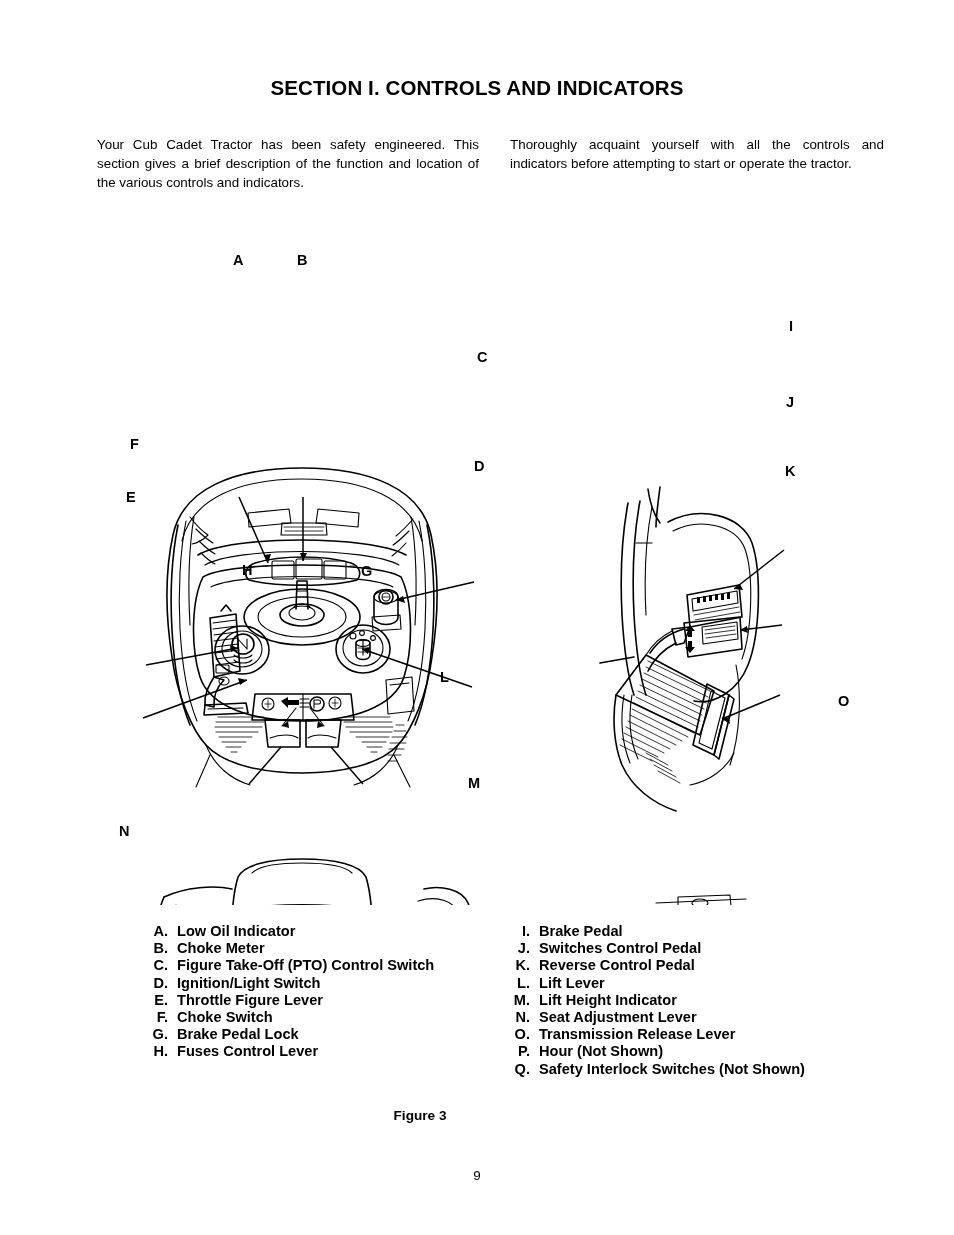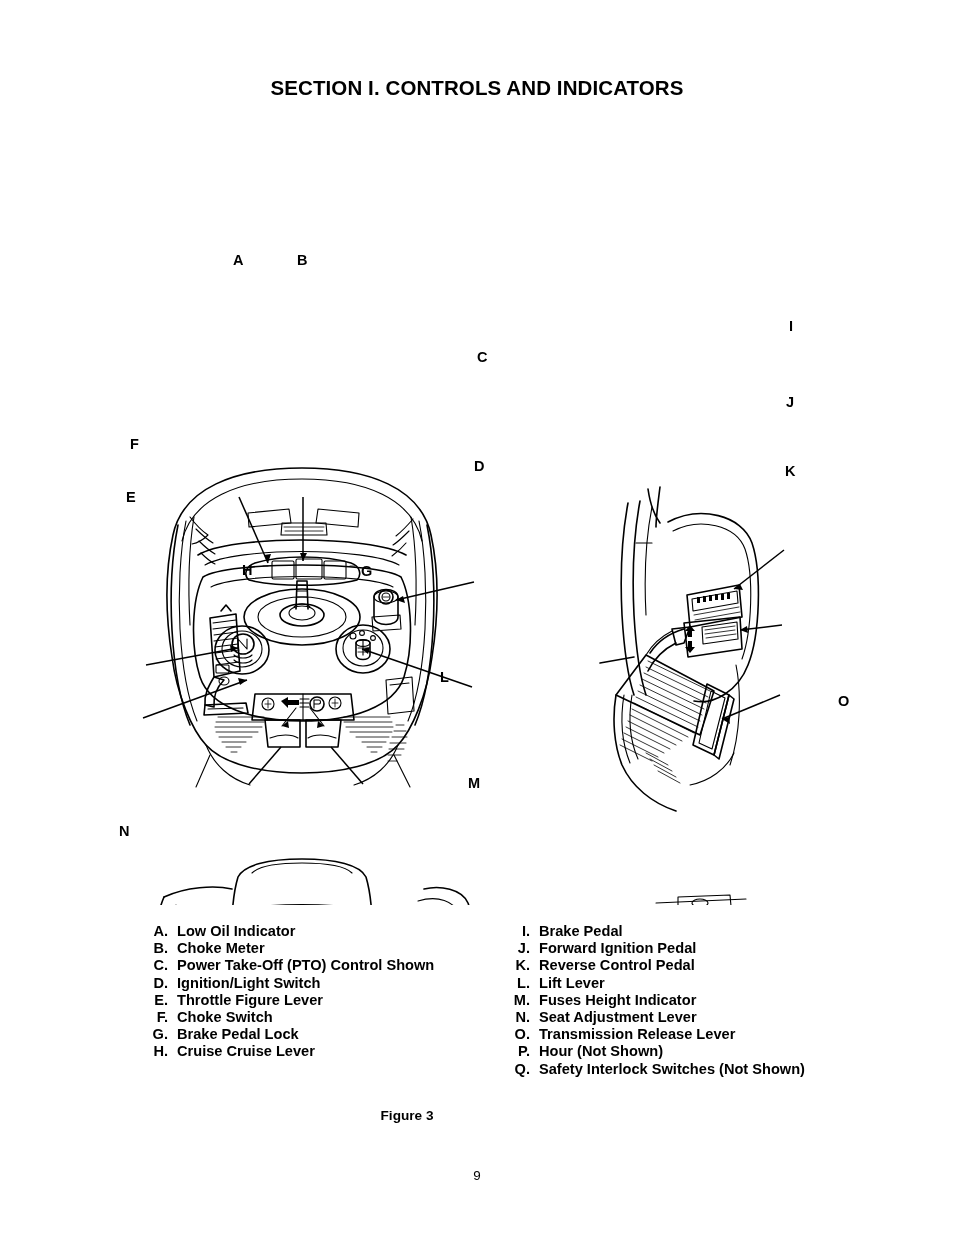--- a/index.html
+++ b/index.html
@@ -80,21 +80,21 @@
     text-align: right;
     flex: 0 0 28px;
   }
   .legend-label {
     margin-left: 9px;
   }
 
   
   .figure-caption {
     position: absolute;
-    left: 2px;
+    left: 15px;
     top: 1108px;
     width: 810px;
     text-align: center;
     font-size: 13.6px;
     font-weight: bold;
   }
   .page-number {
     position: absolute;
     left: 0;
     top: 1168px;
@@ -110,20 +110,26 @@
   .fill-k { fill: #000; stroke: none; }
   .lead { fill: none; stroke: #000; stroke-width: 1.5; }
 </style>
 </head>
 <body>
 
 <div id="page">
 
   <div class="section-title">SECTION I. CONTROLS AND INDICATORS</div>
 
+  <div class="intro-col left">
+    <p>Your Cub Cadet Tractor has been safety engineered. This section gives a brief description of the function and location of the various controls and indicators.</p>
+  </div>
+  <div class="intro-col right">
+    <p>Thoroughly acquaint yourself with all the controls and indicators before attempting to start or operate the tractor.</p>
+  </div>
 
   <div id="figure">
 
     <svg width="954" height="680" viewBox="0 0 954 680">
 
       <g>
 
         <path class="ln" d="M173 310 C183 263 235 243 302 243 C369 243 421 263 431 310
                             C441 356 437 400 432 432 C427 470 412 505 398 520
                             C380 540 340 548 302 548 C264 548 224 540 206 520
@@ -555,64 +561,64 @@
     <div class="legend-row">
       <span class="legend-key">A.</span>
       <span class="legend-label">Low Oil Indicator</span>
     </div>
     <div class="legend-row">
       <span class="legend-key">B.</span>
       <span class="legend-label">Choke Meter</span>
     </div>
     <div class="legend-row">
       <span class="legend-key">C.</span>
-      <span class="legend-label">Power Take-Off (PTO) Control Shown</span>
+      <span class="legend-label">Figure Take-Off (PTO) Control Switch</span>
     </div>
     <div class="legend-row">
       <span class="legend-key">D.</span>
       <span class="legend-label">Ignition/Light Switch</span>
     </div>
     <div class="legend-row">
       <span class="legend-key">E.</span>
       <span class="legend-label">Throttle Figure Lever</span>
     </div>
     <div class="legend-row">
       <span class="legend-key">F.</span>
       <span class="legend-label">Choke Switch</span>
     </div>
     <div class="legend-row">
       <span class="legend-key">G.</span>
       <span class="legend-label">Brake Pedal Lock</span>
     </div>
     <div class="legend-row">
       <span class="legend-key">H.</span>
-      <span class="legend-label">Cruise Cruise Lever</span>
+      <span class="legend-label">Fuses Control Lever</span>
     </div>
   </div>
 
   <div class="legend col-right">
     <div class="legend-row">
       <span class="legend-key">I.</span>
       <span class="legend-label">Brake Pedal</span>
     </div>
     <div class="legend-row">
       <span class="legend-key">J.</span>
-      <span class="legend-label">Forward Ignition Pedal</span>
+      <span class="legend-label">Switches Control Pedal</span>
     </div>
     <div class="legend-row">
       <span class="legend-key">K.</span>
       <span class="legend-label">Reverse Control Pedal</span>
     </div>
     <div class="legend-row">
       <span class="legend-key">L.</span>
       <span class="legend-label">Lift Lever</span>
     </div>
     <div class="legend-row">
       <span class="legend-key">M.</span>
-      <span class="legend-label">Fuses Height Indicator</span>
+      <span class="legend-label">Lift Height Indicator</span>
     </div>
     <div class="legend-row">
       <span class="legend-key">N.</span>
       <span class="legend-label">Seat Adjustment Lever</span>
     </div>
     <div class="legend-row">
       <span class="legend-key">O.</span>
       <span class="legend-label">Transmission Release Lever</span>
     </div>
     <div class="legend-row">

